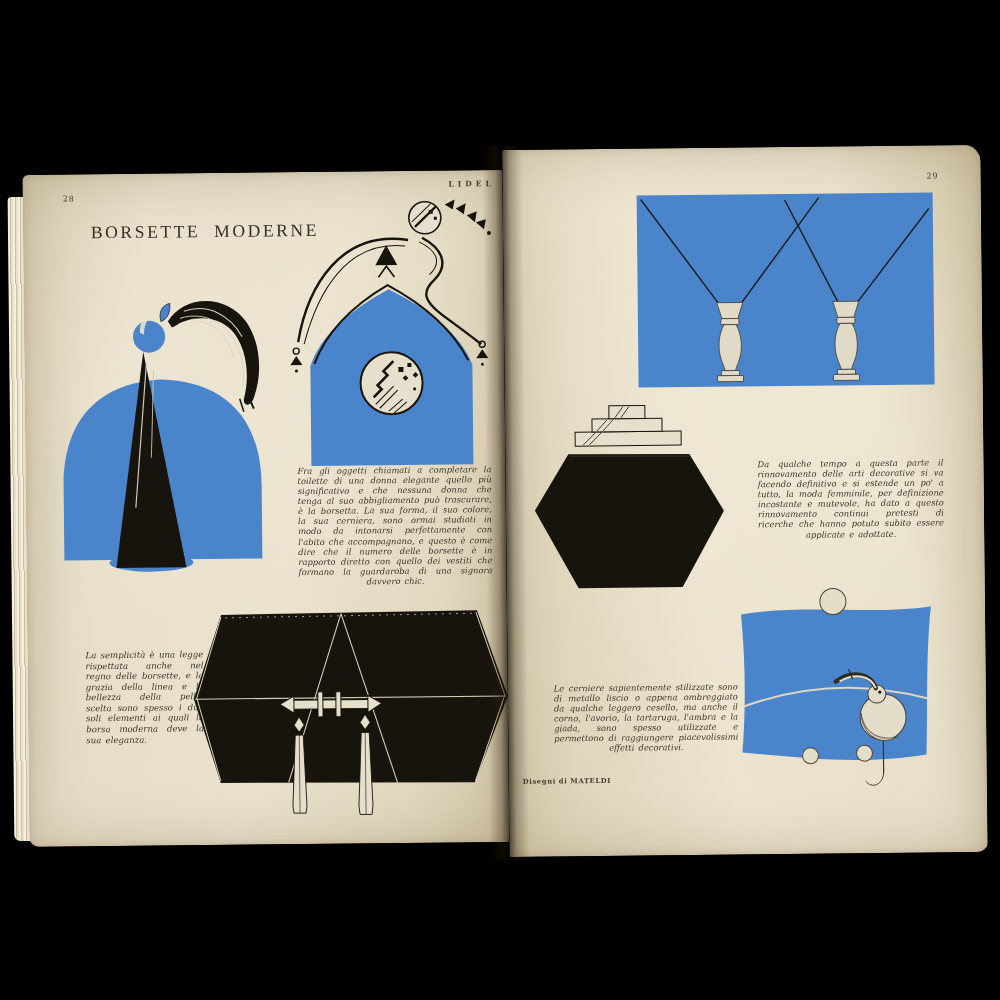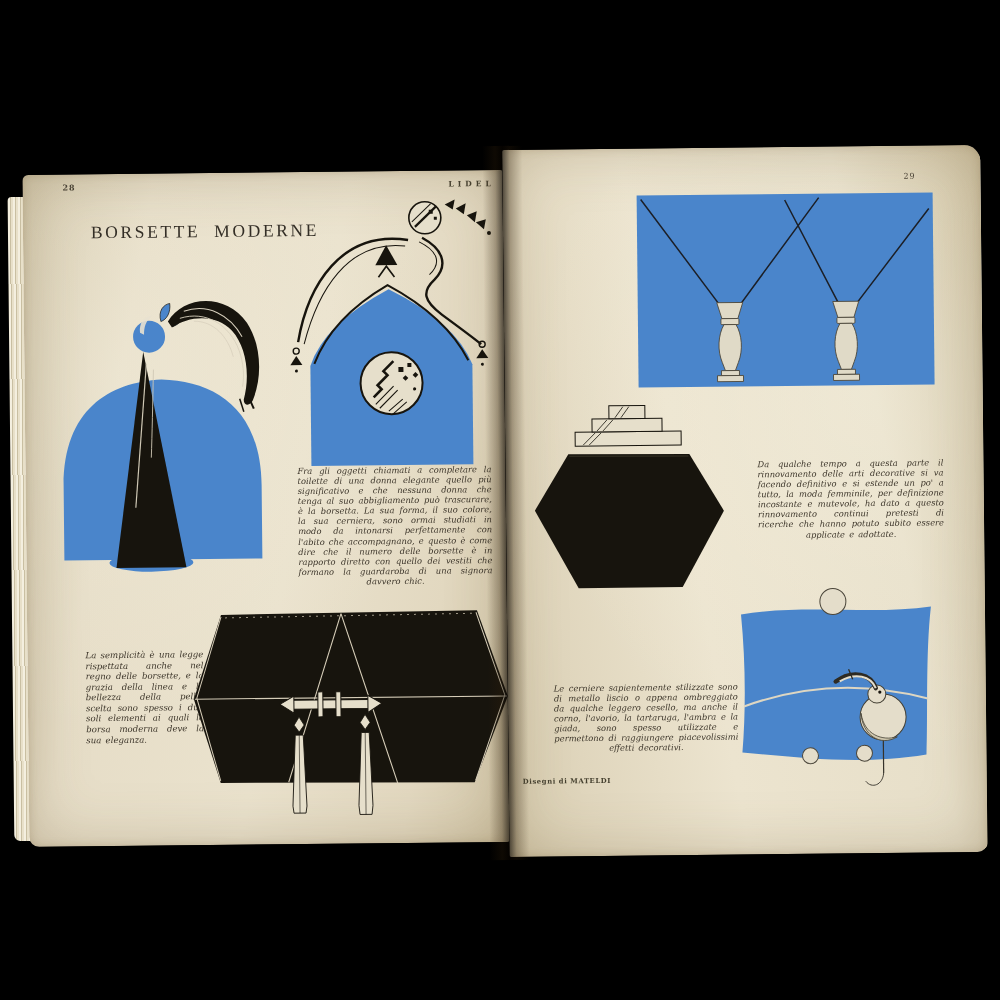--- a/index.html
+++ b/index.html
@@ -35,21 +35,21 @@
 </head>
 <body>
 
 <div class="stage">
   <div class="spread">
 
     <div class="edge-stack"></div>
     <div class="edge-right"></div>
 
     <div class="page page-left">
-      <div class="pgnum" style="left:40px;top:8px;font-weight:bold;">28</div>
+      <div class="pgnum" style="left:40px;top:20px;">28</div>
       <div class="runhead" style="left:426px;top:9px;">LIDEL</div>
       <div class="title" style="left:68px;top:48px;">BORSETTE MODERNE</div>
 
       <svg style="left:32px;top:118px;" width="210" height="290" viewBox="0 0 210 290">
         <path d="M6,268 L6,195 C6,118 52,90 105,88 C158,90 204,118 204,195 L204,268 Z" fill="#4a85cb"></path>
         <ellipse cx="93" cy="271" rx="42" ry="9" fill="#4a85cb"></ellipse>
         <path d="M87,60 L58,276 L128,276 Z" fill="#17140d"></path>
         <path d="M90,72 C86,122 82,172 78,216" stroke="#cfc8b5" stroke-width="1.2" fill="none"></path>
         <path d="M97,78 C96,112 95,142 94,166" stroke="#cfc8b5" stroke-width="0.9" fill="none"></path>
         <circle cx="93" cy="45" r="16" fill="#4a85cb"></circle>
@@ -125,21 +125,21 @@
         </g>
         <g>
           <path d="M173,115 L178,123 L173,130 L168,123 Z" fill="#e6dfcb" stroke="#17140d" stroke-width="0.8"></path>
           <path d="M169,133 L177,133 L180,206 L179,215 L167,215 L166,206 Z" fill="#e6dfcb" stroke="#17140d" stroke-width="0.9"></path>
           <path d="M173,133 L173,215" stroke="#17140d" stroke-width="0.6"></path>
         </g>
       </svg>
     </div>
 
     <div class="page page-right">
-      <div class="pgnum" style="left:401px;top:26px;">29</div>
+      <div class="pgnum" style="left:424px;top:26px;">29</div>
 
       <svg style="left:134px;top:47px;" width="296" height="192" viewBox="0 0 296 192">
         <rect x="0" y="0" width="296" height="192" fill="#4a85cb"></rect>
         <path d="M4,4 L92,124 M92,124 L182,4 M148,6 L208,124 M208,124 L292,16" stroke="#1c1f26" stroke-width="1.5" fill="none"></path>
         <g>
           <path d="M79,108 L105,108 L100,124 L84,124 Z" fill="#e0dac7" stroke="#4c473a" stroke-width="0.9"></path>
           <rect x="83" y="124" width="18" height="6" rx="1" fill="#e0dac7" stroke="#4c473a" stroke-width="0.9"></rect>
           <path d="M86,130 C80,140 79,156 84,168 L87,176 L97,176 L100,168 C105,156 104,140 98,130 Z" fill="#e0dac7" stroke="#4c473a" stroke-width="0.9"></path>
           <rect x="83" y="176" width="18" height="5" fill="#e0dac7" stroke="#4c473a" stroke-width="0.9"></rect>
           <rect x="79" y="181" width="26" height="6" fill="#e0dac7" stroke="#4c473a" stroke-width="0.9"></rect>

